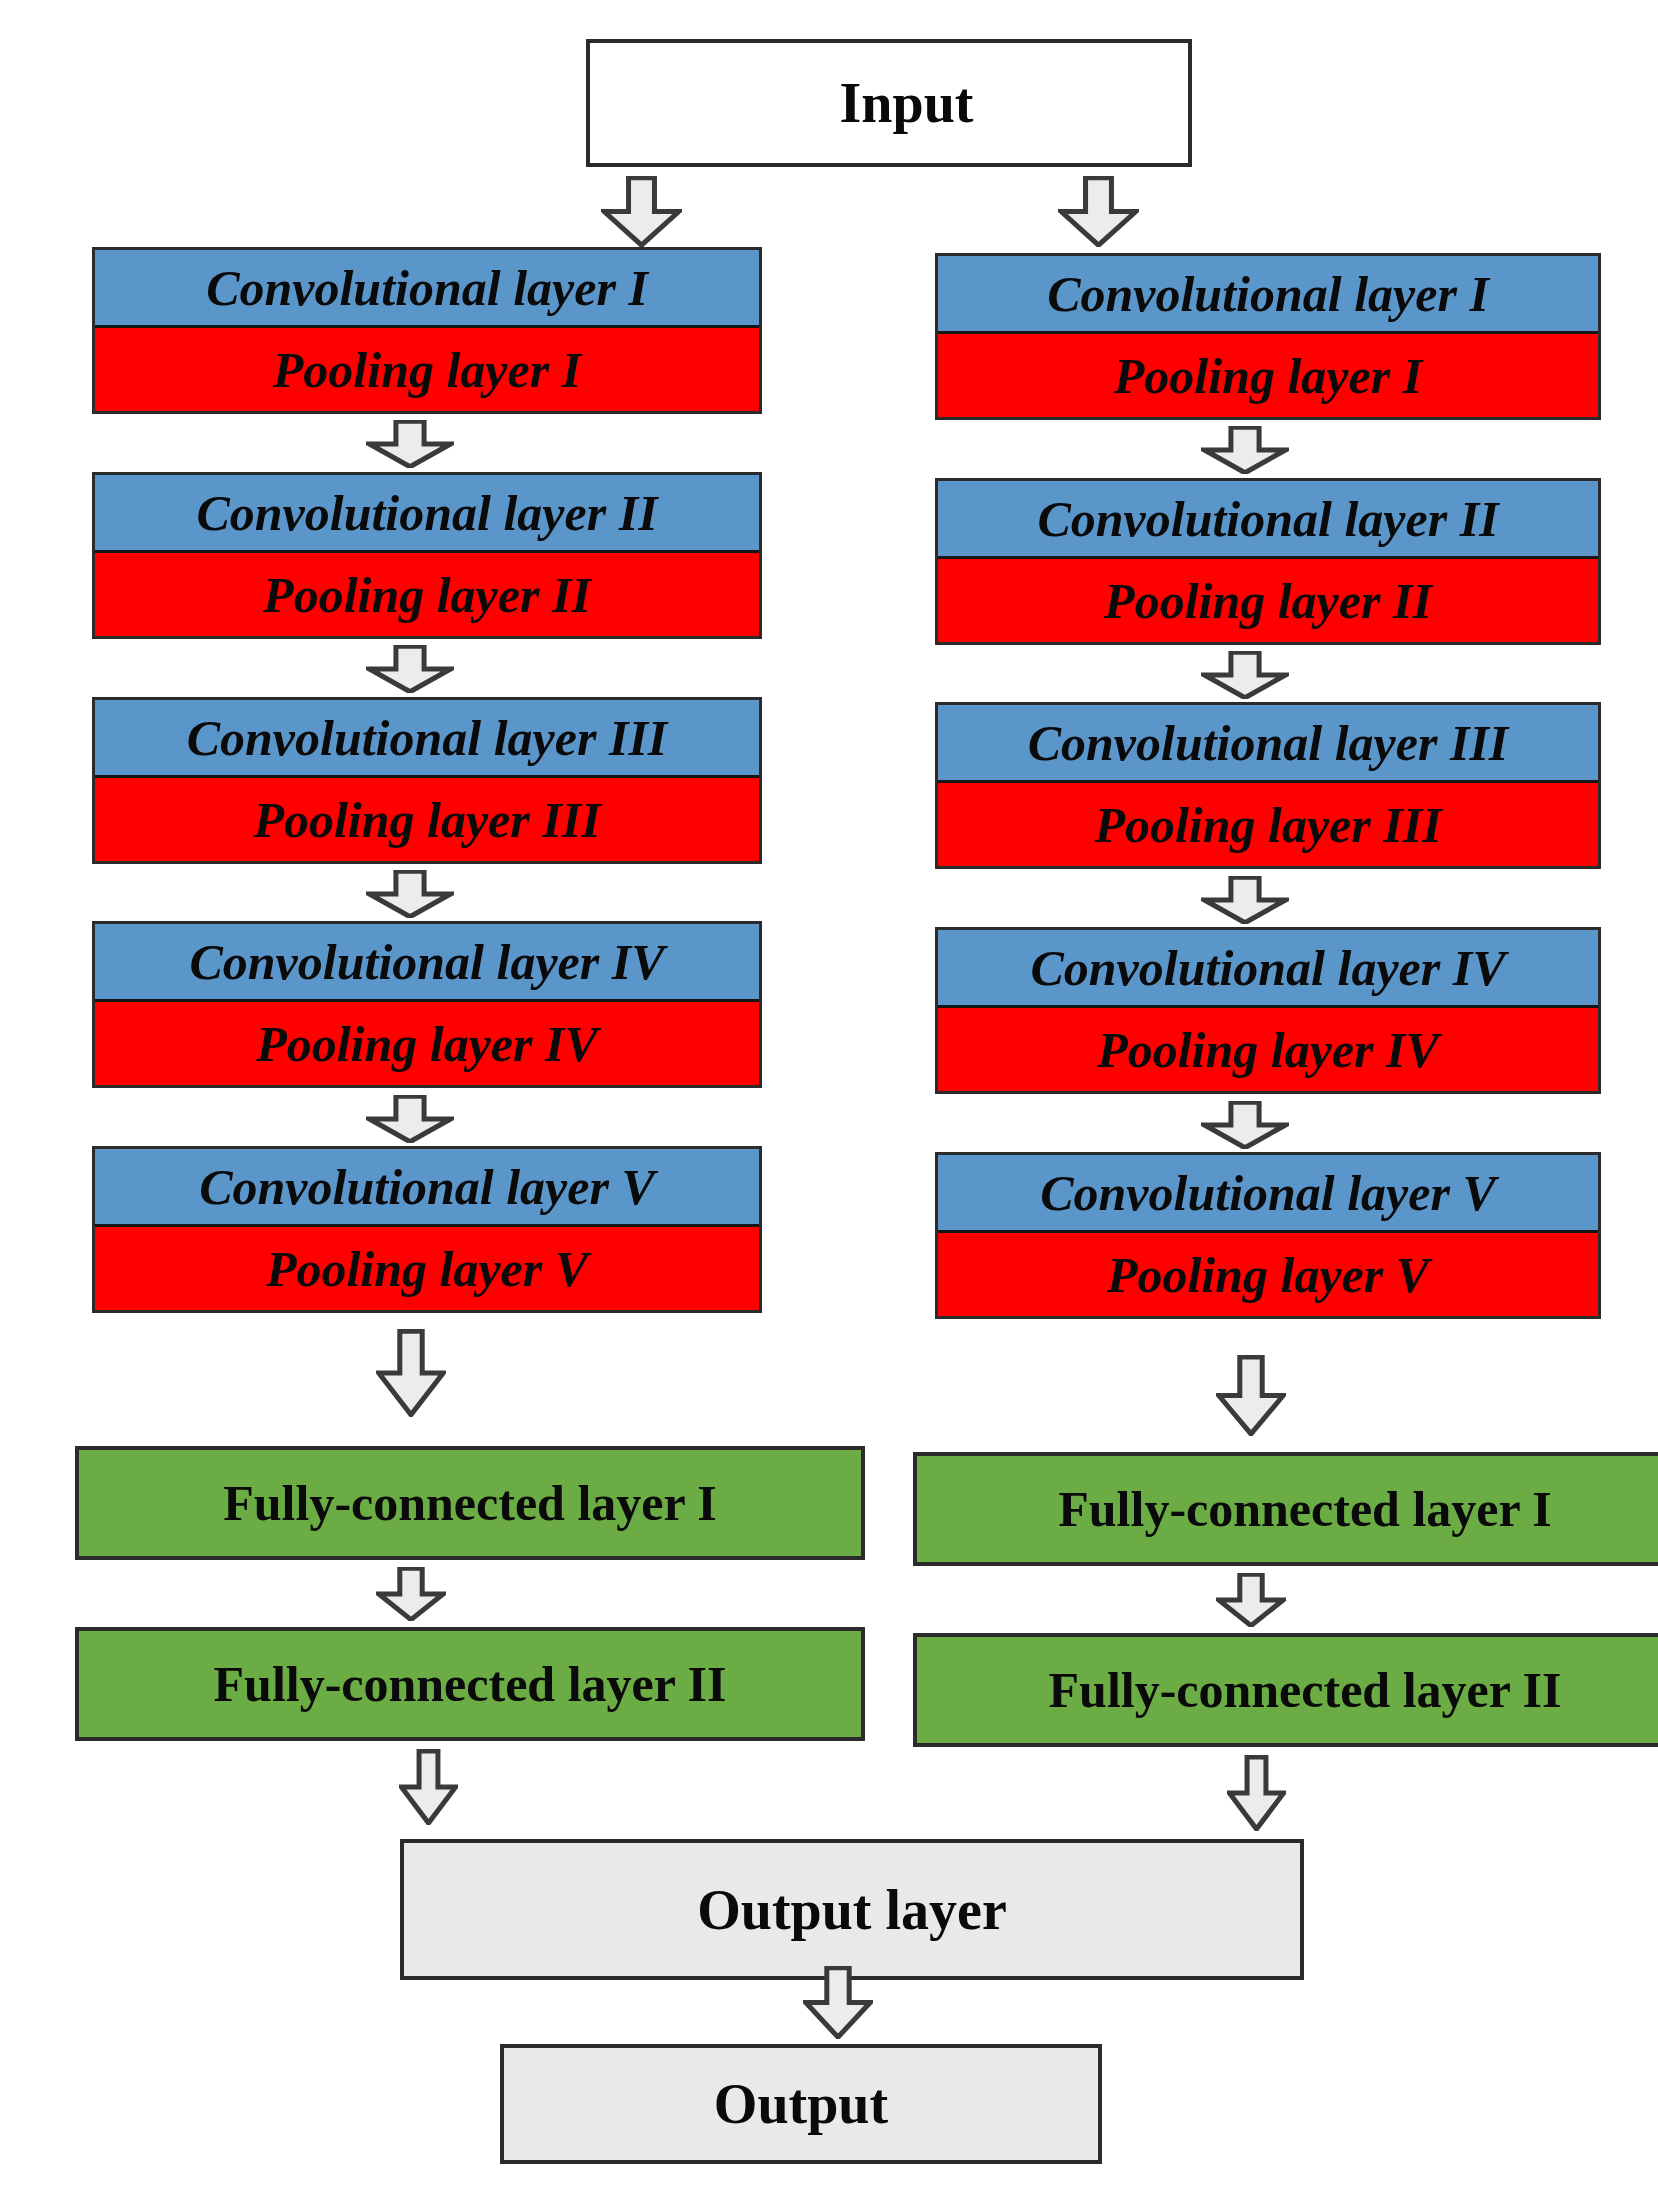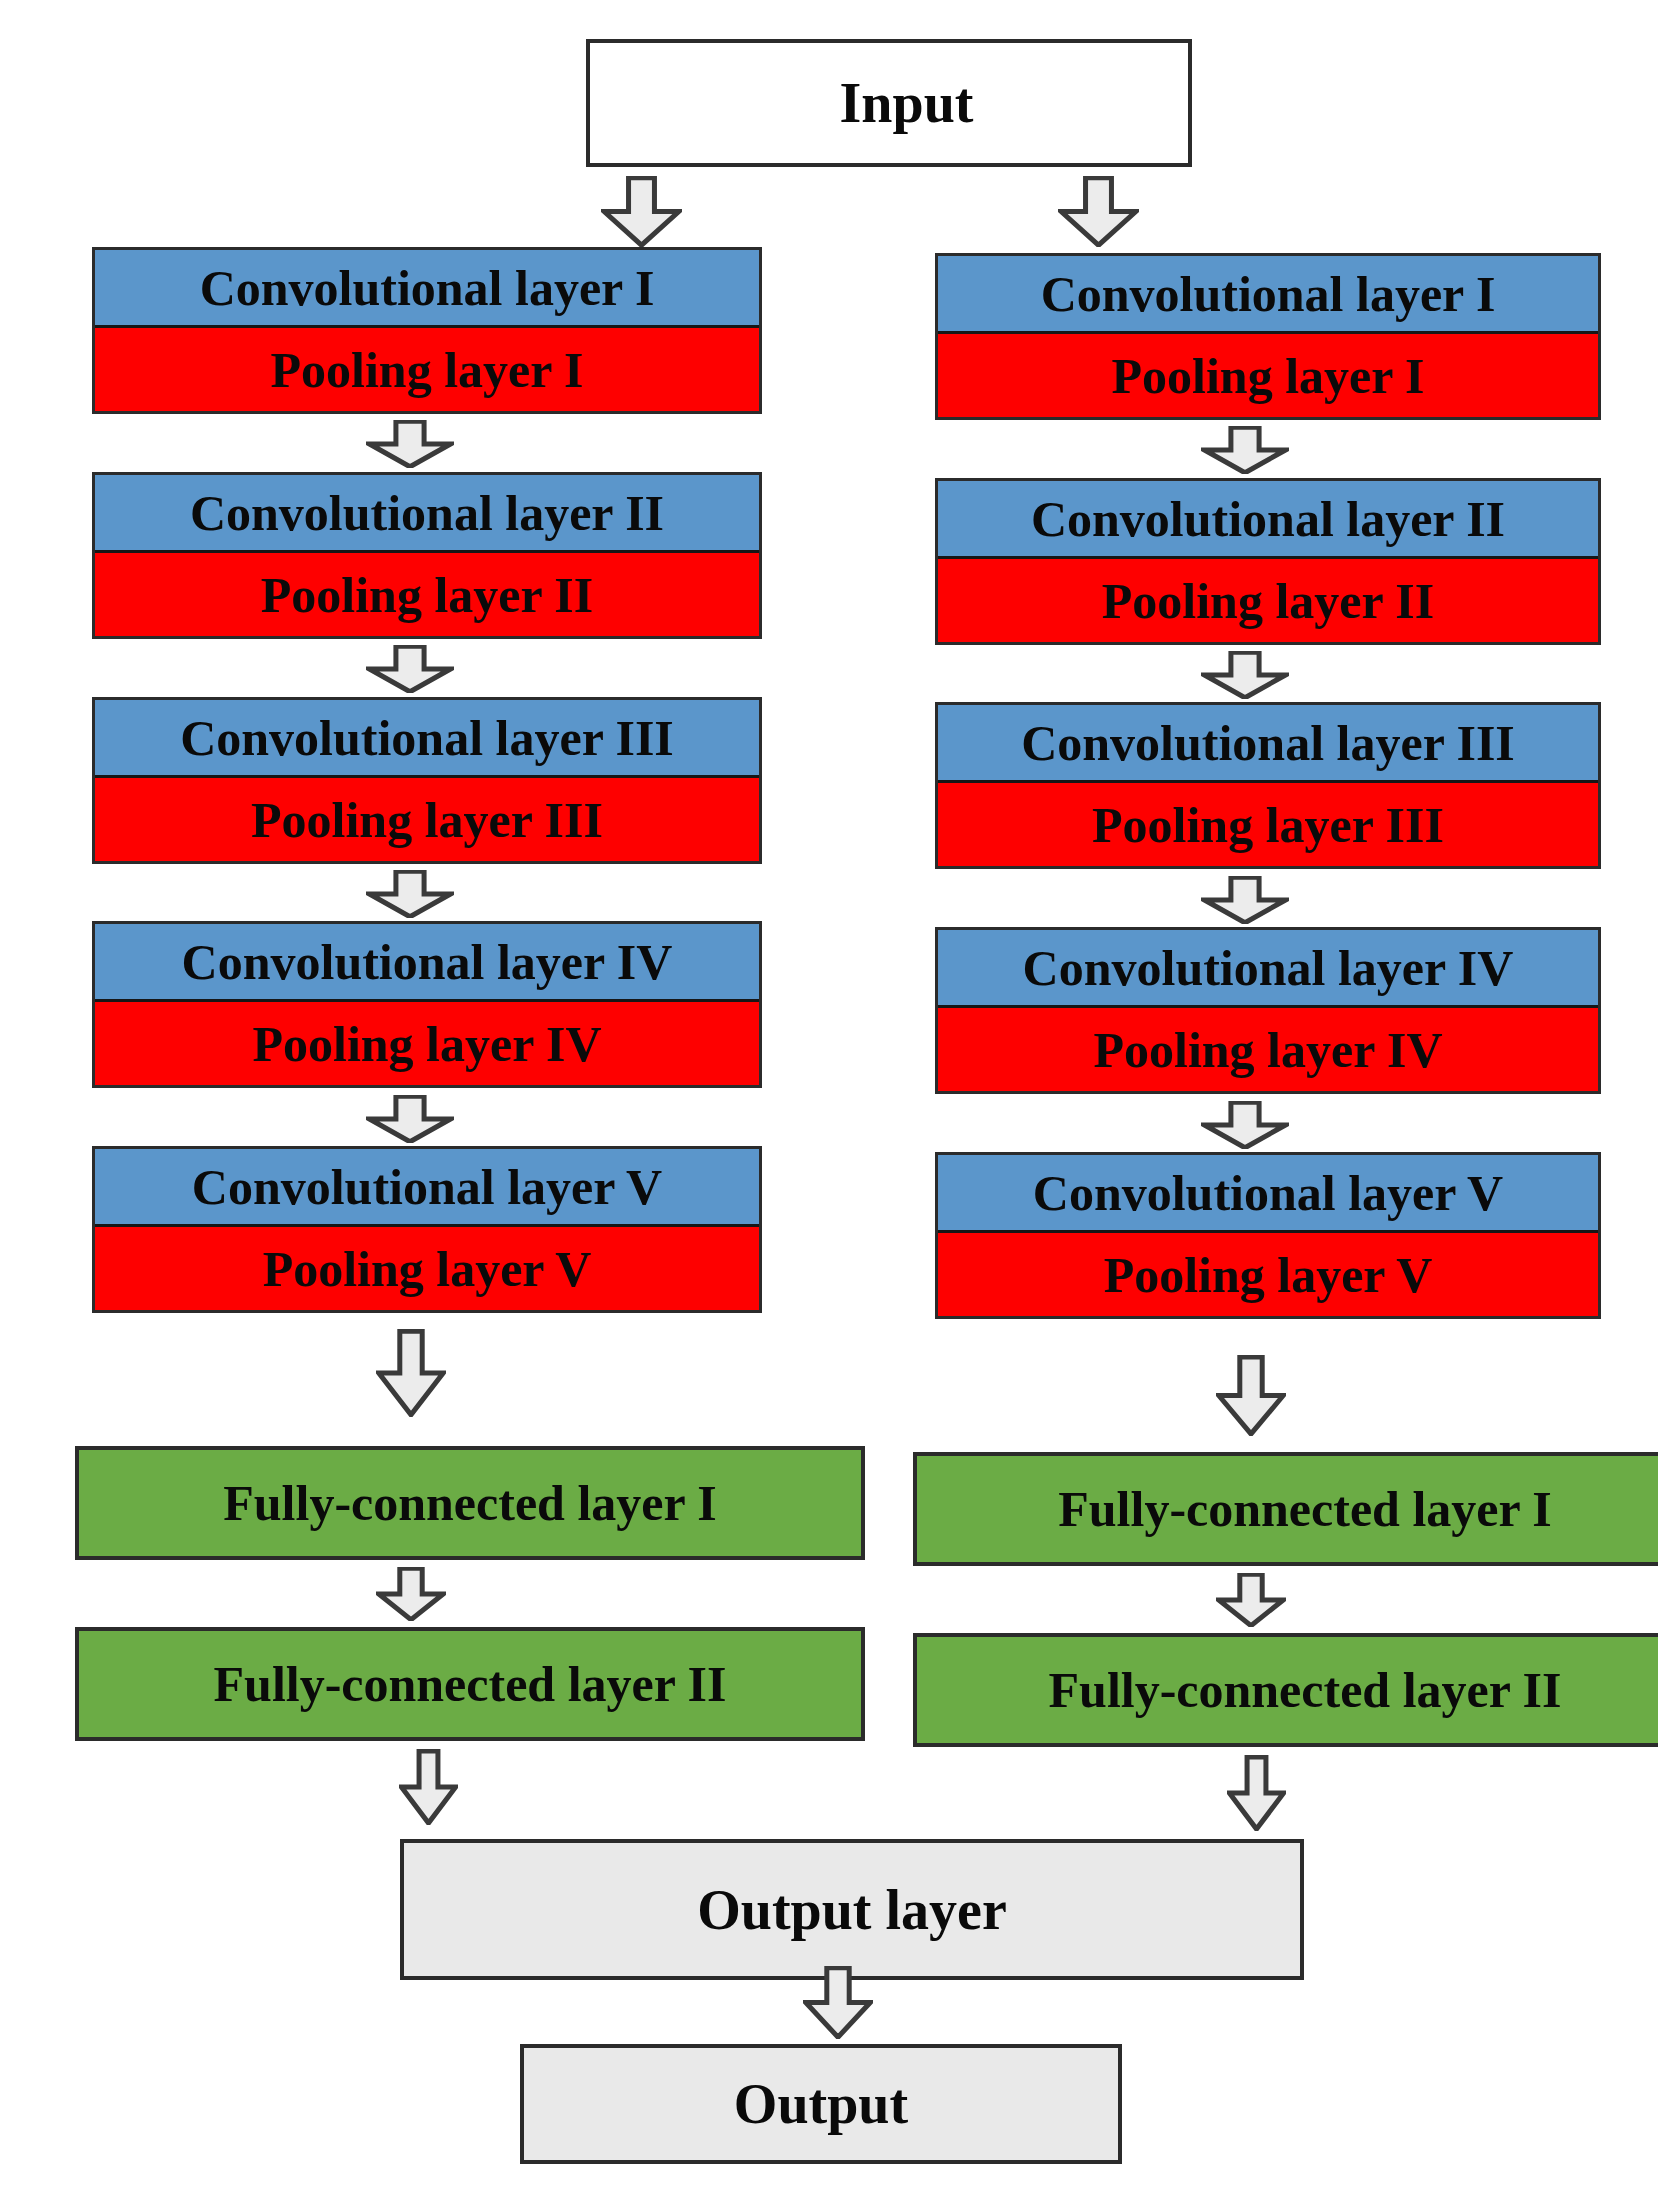--- a/index.html
+++ b/index.html
@@ -22,21 +22,21 @@
   .out-box{background:var(--output-fill,#E9E9E9);}
   .pair{
     position:absolute;
     box-sizing:border-box;
     border:3.7px solid var(--border,#2b2b2b);
   }
   .sec{
     box-sizing:border-box;
     display:flex;align-items:center;justify-content:center;
     width:100%;
-    color:#0a0a0a;font-weight:700;text-align:center;
+    color:#0a0a0a;font-weight:700;text-align:center;font-style:italic;
   }
   .conv{height:78px;background:var(--conv-fill,#5B96CB);border-bottom:3.7px solid #161616;}
   .pool{height:83px;background:var(--pool-fill,#FE0000);align-items:center;}
   .fs-layer{font-size:50px;line-height:1;}
   .fs-big{font-size:56px;line-height:1;}
   .arrow{position:absolute;}
   .arrow svg{display:block;width:100%;height:100%;}
   .arrow polygon{
     fill:var(--arrow-fill,#ECECEC);
     stroke:#3a3a3a;stroke-width:5;stroke-linejoin:miter;
@@ -238,18 +238,18 @@
   </div>
 
   <div class="box out-box fs-big" style="left:400px;top:1839px;width:904px;height:141px;">
     <span>Output layer</span>
   </div>
   <div class="arrow" style="left:803px;top:1966px;width:70px;height:73px;">
     <svg viewBox="0 0 100 120" preserveAspectRatio="none">
         <polygon points="34,3 66,3 66,60 96,60 50,117 4,60 34,60"></polygon>
       </svg>
   </div>
-  <div class="box out-box fs-big" style="left:520px;top:2044px;width:602px;height:120px;">
+  <div class="box out-box fs-big" style="left:500px;top:2044px;width:602px;height:120px;">
     <span>Output</span>
   </div>
 
 </div>
 
 
 </body></html>

